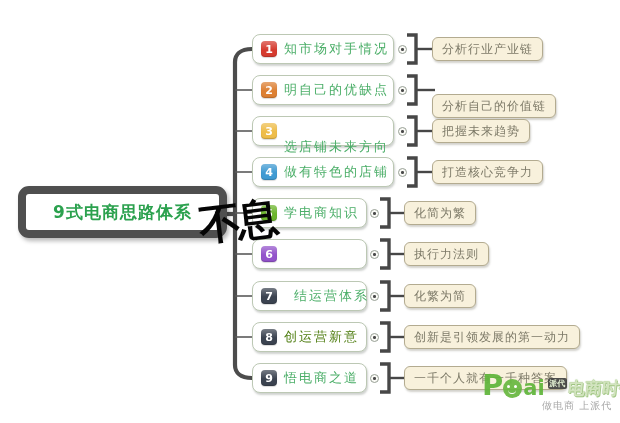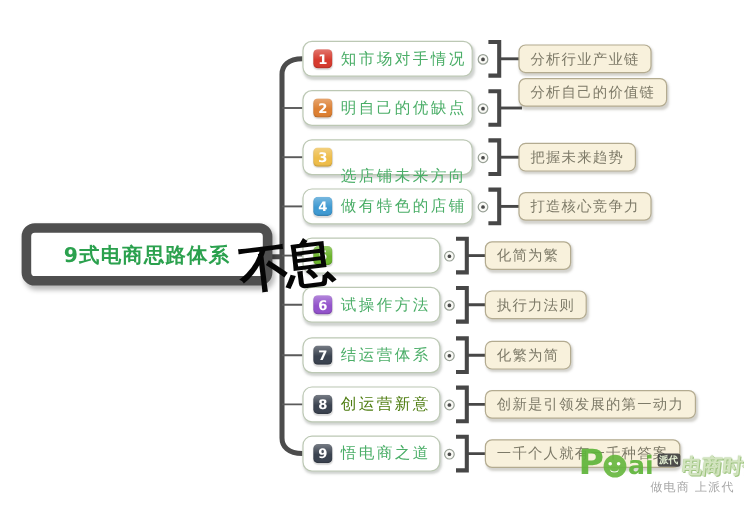--- a/index.html
+++ b/index.html
@@ -112,47 +112,47 @@
         <span class="badge" style="background-color: rgb(214, 59, 47);">1</span>
         <span class="plabel" style="color: rgb(75, 174, 104);">知市场对手情况</span>
       </div>
       <div class="collapse" style="left: 397.5px; top: 44.5px;"></div>
       <div class="snode" style="left: 432px; top: 37px; background: rgb(248, 241, 220); border-color: rgb(179, 171, 144); color: rgb(125, 122, 104);">分析行业产业链</div>
       <div class="pnode" style="left: 252px; top: 75px; width: 142px; border-color: rgb(188, 200, 180);">
         <span class="badge" style="background-color: rgb(221, 128, 51);">2</span>
         <span class="plabel" style="color: rgb(75, 174, 104);">明自己的优缺点</span>
       </div>
       <div class="collapse" style="left: 397.5px; top: 85.5px;"></div>
-      <div class="snode" style="left: 432px; top: 65px; background: rgb(248, 241, 220); border-color: rgb(179, 171, 144); color: rgb(125, 122, 104);">分析自己的价值链</div>
+      <div class="snode" style="left: 432px; top: 94px; background: rgb(248, 241, 220); border-color: rgb(179, 171, 144); color: rgb(125, 122, 104);">分析自己的价值链</div>
       <div class="pnode" style="left: 252px; top: 116px; width: 142px; border-color: rgb(188, 200, 180);">
         <span class="badge" style="background-color: rgb(238, 189, 74);">3</span>
         <span class="plabel" style="color: rgb(75, 174, 104); margin-top: 31px;">选店铺未来方向</span>
       </div>
       <div class="collapse" style="left: 397.5px; top: 126.5px;"></div>
       <div class="snode" style="left: 432px; top: 119px; background: rgb(248, 241, 220); border-color: rgb(179, 171, 144); color: rgb(125, 122, 104); text-align: right;">把握未来趋势</div>
       <div class="pnode" style="left: 252px; top: 157px; width: 142px; border-color: rgb(188, 200, 180);">
         <span class="badge" style="background-color: rgb(63, 154, 210);">4</span>
         <span class="plabel" style="color: rgb(75, 174, 104);">做有特色的店铺</span>
       </div>
       <div class="collapse" style="left: 397.5px; top: 167.5px;"></div>
       <div class="snode" style="left: 432px; top: 160px; background: rgb(248, 241, 220); border-color: rgb(179, 171, 144); color: rgb(125, 122, 104);">打造核心竞争力</div>
       <div class="pnode" style="left: 252px; top: 198px; width: 115px; border-color: rgb(188, 200, 180);">
         <span class="badge" style="background-color: rgb(108, 181, 45);">5</span>
+        <span class="plabel" style="color: rgb(75, 174, 104);">学电商知识</span>
       </div>
       <div class="collapse" style="left: 369.5px; top: 208.5px;"></div>
       <div class="snode" style="left: 404px; top: 201px; background: rgb(248, 241, 220); border-color: rgb(179, 171, 144); color: rgb(125, 122, 104);">化简为繁</div>
       <div class="pnode" style="left: 252px; top: 239px; width: 115px; border-color: rgb(188, 200, 180);">
         <span class="badge" style="background-color: rgb(147, 83, 203);">6</span>
-        <span class="plabel" style="color: rgb(75, 174, 104);">试操作方法</span>
       </div>
       <div class="collapse" style="left: 369.5px; top: 249.5px;"></div>
       <div class="snode" style="left: 404px; top: 242px; background: rgb(248, 241, 220); border-color: rgb(179, 171, 144); color: rgb(125, 122, 104);">执行力法则</div>
       <div class="pnode" style="left: 252px; top: 281px; width: 115px; border-color: rgb(188, 200, 180);">
         <span class="badge" style="background-color: rgb(59, 67, 80);">7</span>
-        <span class="plabel" style="color: rgb(75, 174, 104);">结运营体系</span>
+        <span class="plabel" style="color: rgb(75, 174, 104); margin-left: 10px;">结运营体系</span>
       </div>
       <div class="collapse" style="left: 369.5px; top: 291.5px;"></div>
       <div class="snode" style="left: 404px; top: 284px; background: rgb(248, 241, 220); border-color: rgb(179, 171, 144); color: rgb(125, 122, 104);">化繁为简</div>
       <div class="pnode" style="left: 252px; top: 322px; width: 115px; border-color: rgb(188, 200, 180);">
         <span class="badge" style="background-color: rgb(59, 67, 80);">8</span>
         <span class="plabel" style="color: #4d7c0f;">创运营新意</span>
       </div>
       <div class="collapse" style="left: 369.5px; top: 332.5px;"></div>
       <div class="snode" style="left: 404px; top: 325px; background: rgb(248, 241, 220); border-color: rgb(179, 171, 144); color: rgb(125, 122, 104);">创新是引领发展的第一动力</div>
       <div class="pnode" style="left: 252px; top: 363px; width: 115px; border-color: rgb(188, 200, 180);">

